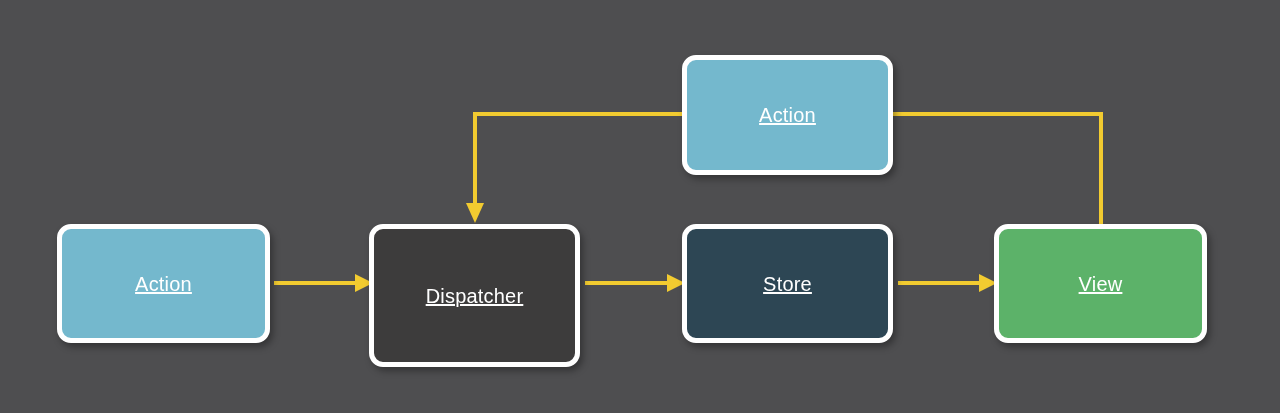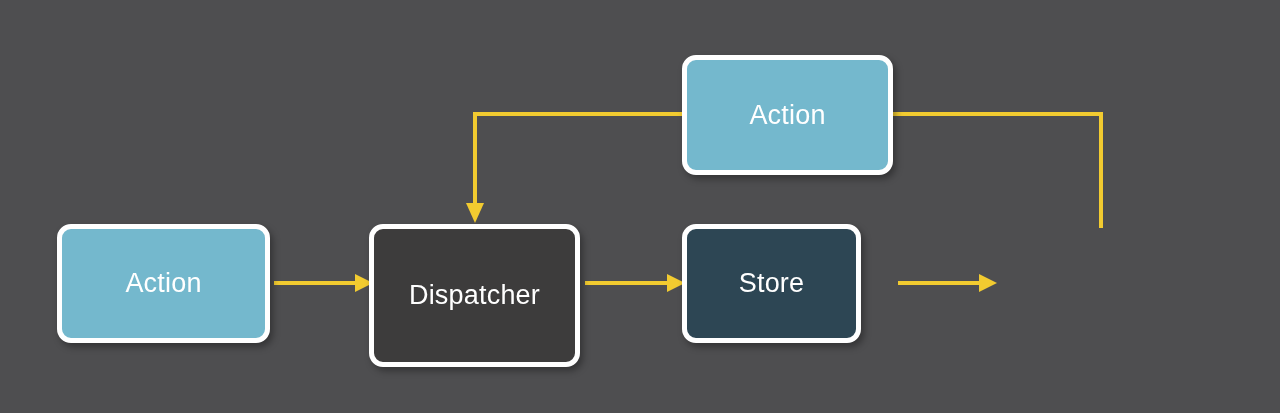--- a/index.html
+++ b/index.html
@@ -30,31 +30,32 @@
     box-sizing: border-box;
     border: 5px solid #ffffff;
     border-radius: 14px;
     display: flex;
     align-items: center;
     justify-content: center;
     box-shadow: 3px 4px 7px rgba(0,0,0,0.34);
   }
   .node-label {
     color: #ffffff;
-    font-size: 27px;
+    font-size: 20px;
     font-weight: 400;
     letter-spacing: 0.2px;
     line-height: 1;
     text-align: center;
     white-space: nowrap;
     user-select: none;
+    text-decoration: underline;
   }
   .node-action-left  { left: 57px;  top: 224px; width: 213px; height: 119px; background: #74b8cd; }
   .node-dispatcher   { left: 369px; top: 224px; width: 211px; height: 143px; background: #3d3c3c; }
-  .node-store        { left: 682px; top: 224px; width: 179px; height: 119px; background: #2d4654; }
+  .node-store        { left: 682px; top: 224px; width: 211px; height: 119px; background: #2d4654; }
   .node-view         { left: 994px; top: 224px; width: 213px; height: 119px; background: #5cb269; }
   .node-action-top   { left: 682px; top: 55px;  width: 211px; height: 120px; background: #74b8cd; }
 </style>
 </head>
 <body>
 
 <div id="canvas">
 
   <svg id="edge-layer" viewBox="0 0 1280 413" width="1280" height="413" xmlns="http://www.w3.org/2000/svg">
 
@@ -88,18 +89,21 @@
   </div>
 
   <div class="node node-dispatcher">
     <span class="node-label">Dispatcher</span>
   </div>
 
   <div class="node node-store">
     <span class="node-label">Store</span>
   </div>
 
+  <div class="node node-view">
+    <span class="node-label">View</span>
+  </div>
 
   <div class="node node-action-top">
     <span class="node-label">Action</span>
   </div>
 
 </div>
 
 </body></html>

